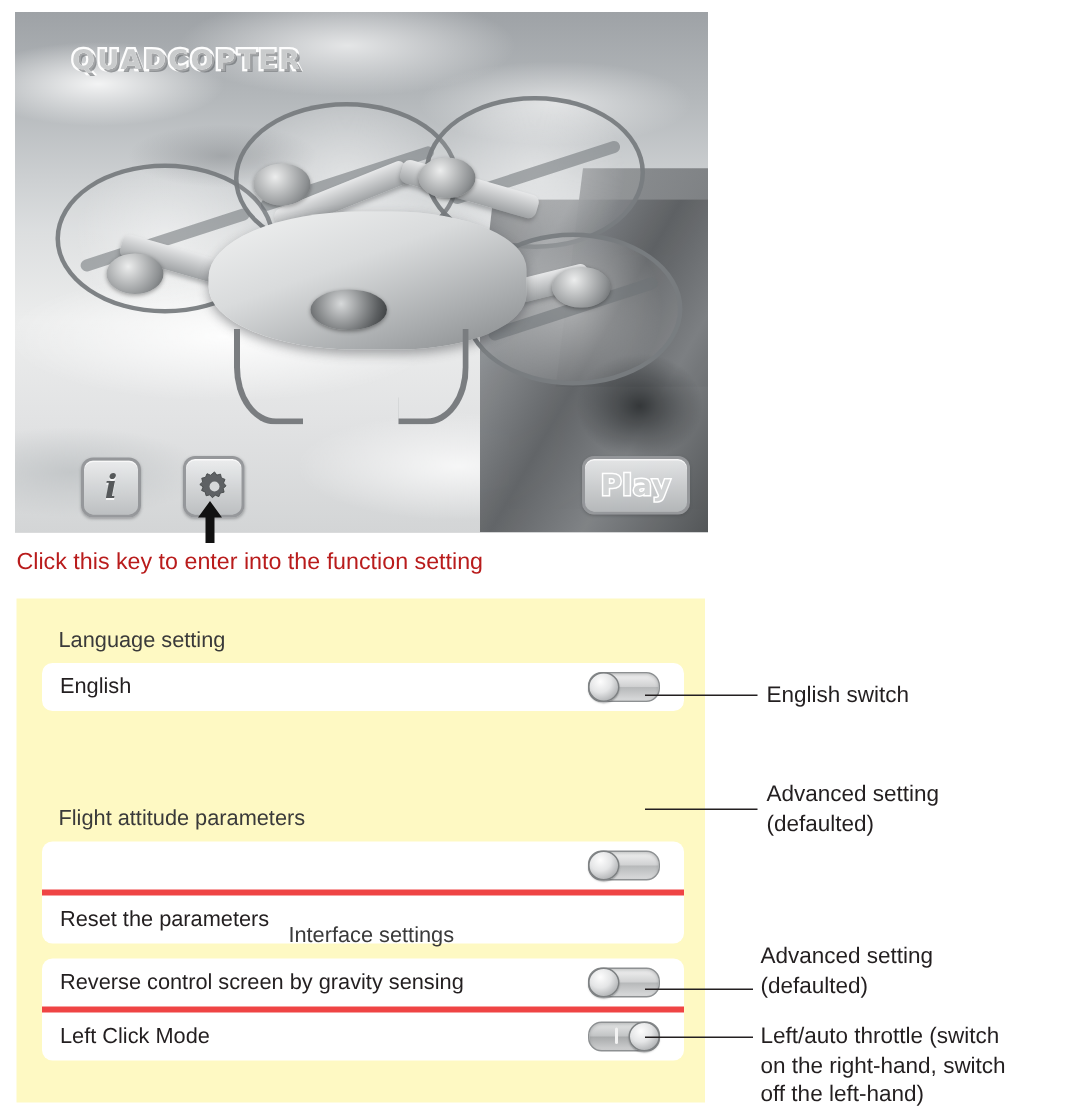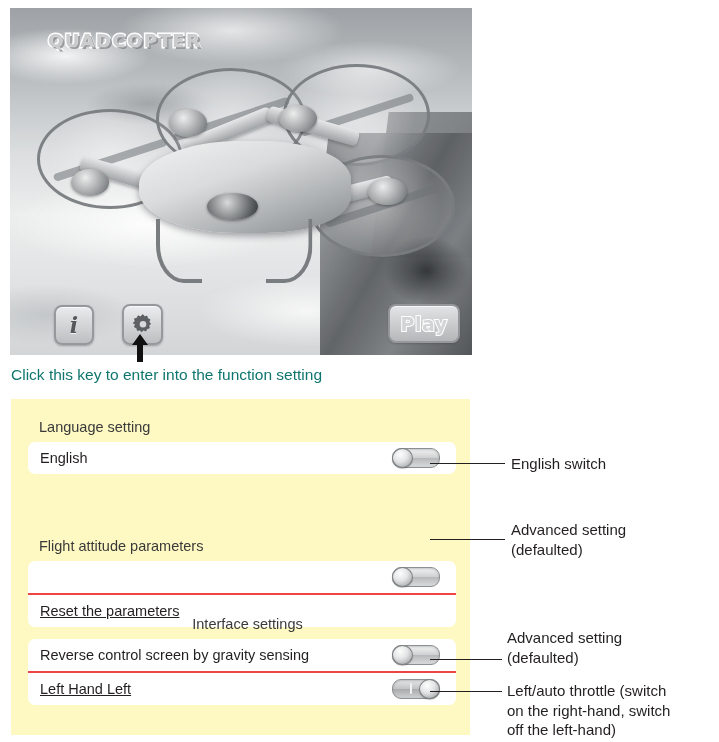--- a/index.html
+++ b/index.html
@@ -187,21 +187,21 @@
     top: 334px;
     width: 18px;
     height: 28px;
   }
 
   .caption {
     position: absolute;
     left: 11px;
     top: 366px;
     font-size: 15.5px;
-    color: #0f766e;
+    color: #b91c1c;
     white-space: nowrap;
   }
 
   
   .settings-panel {
     position: absolute;
     left: 11px;
     top: 399px;
     width: 459px;
     height: 336px;
@@ -221,21 +221,21 @@
     overflow: hidden;
   }
   .row {
     position: relative;
     height: 32px;
     display: flex;
     align-items: center;
     padding: 0 12px;
     cursor: pointer;
   }
-  .row + .row { border-top: 2px solid #ef4444; text-decoration: underline; }
+  .row + .row { border-top: 4px solid #ef4444; }
   .row-label {
     font-size: 14.5px;
     color: #231f20;
     line-height: 33px;
     white-space: nowrap;
   }
 
   
   .toggle {
     position: absolute;
@@ -369,21 +369,21 @@
   <div class="group" style="top:215px;text-align:center;">
     <div class="group-title">Interface settings</div>
     <div class="rows">
       <div class="row">
         <span class="row-label">Reverse control screen by gravity sensing</span>
         <span class="toggle off">
           <span class="knob"></span>
         </span>
       </div>
       <div class="row">
-        <span class="row-label">Left Hand Left</span>
+        <span class="row-label">Left Click Mode</span>
         <span class="toggle on">
           <span class="knob"></span>
         </span>
       </div>
     </div>
   </div>
 </div>
 
 <div class="leader" style="left:430px; top:463px; width:75px;"></div>
 <div class="anno" style="left:511px; top:454px;">English switch</div>

